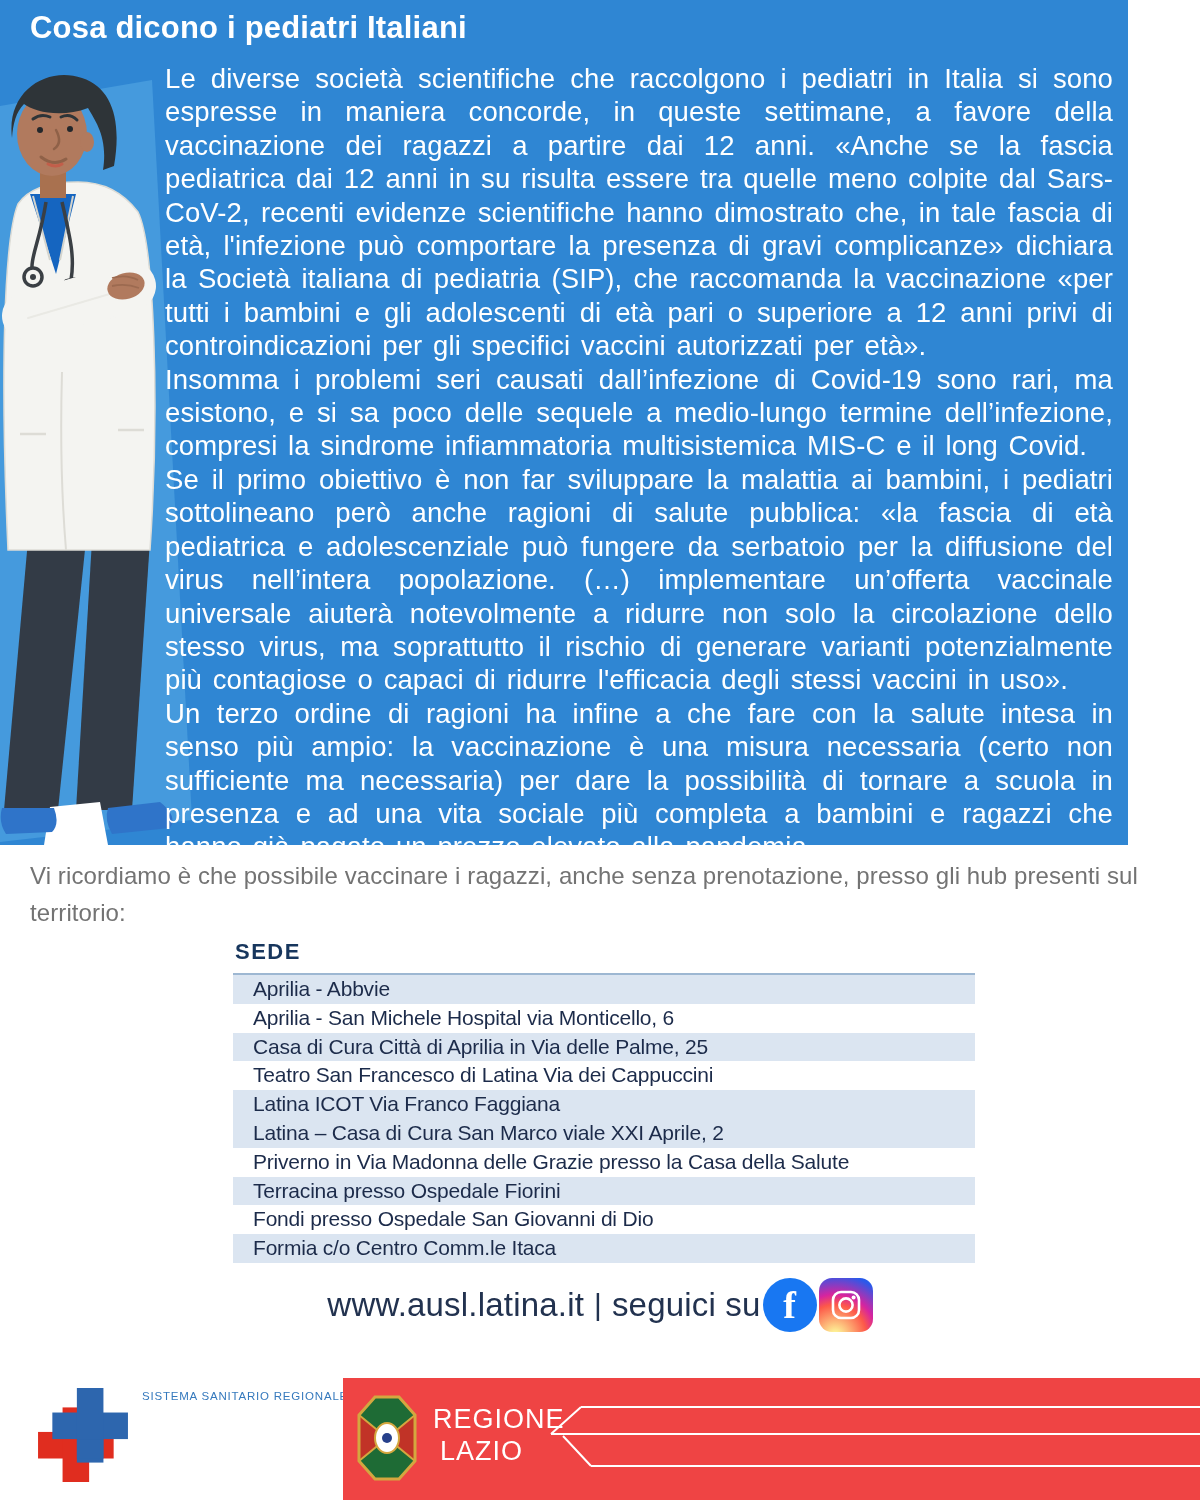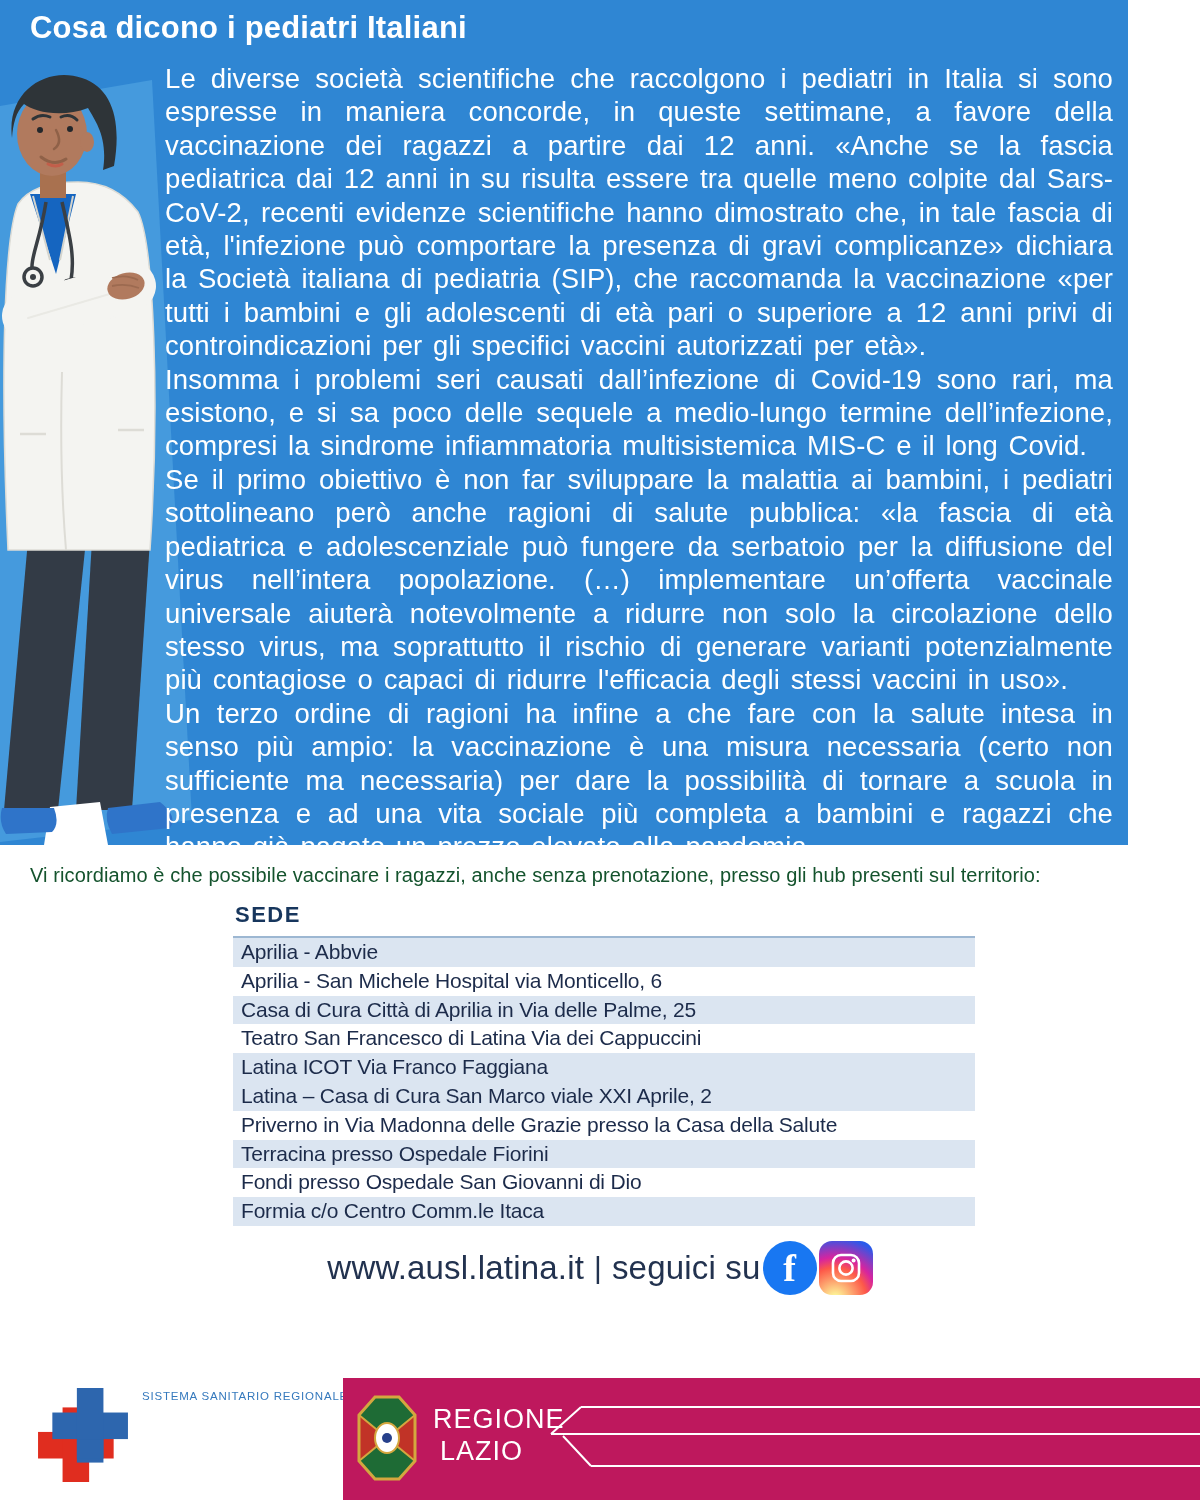--- a/index.html
+++ b/index.html
@@ -16,31 +16,31 @@
   }
   .doctor-wrap { position:absolute; left:0; top:72px; width:205px; height:773px; }
   .hero-text {
     position:absolute; left:165px; right:15px; top:62px;
     color:#ffffff; font-size:27.5px; line-height:33.4px;
     text-align:justify; word-spacing:3px; letter-spacing:0.1px;
   }
   .hero-text p { margin:0; }
   
   .intro {
-    margin:12px 28px 0 30px; color:#14532d;
-    font-size:20px; line-height:37px; letter-spacing:0.1px;
+    margin:12px 28px 0 30px; color:#737373;
+    font-size:24px; line-height:37px; letter-spacing:0.1px;
   }
   
   .hub-table { margin:8px 0 0 233px; width:742px; }
   .sede-header {
     color:#17365d; font-weight:bold; font-size:22px; letter-spacing:1.5px;
     padding:0 0 8px 2px; border-bottom:2px solid #9db7d2;
   }
   .hub-row {
-    height:28.8px; line-height:28.8px; padding-left:8px;
+    height:28.8px; line-height:28.8px; padding-left:20px;
     font-size:21px; color:#1c2b4a; letter-spacing:-0.2px;
     white-space:nowrap; overflow:hidden;
   }
   .hub-row.alt { background:#dbe5f1; }
   
   .weblink {
     margin-top:14px; display:flex; justify-content:center; align-items:center;
     gap:2px; height:56px;
   }
   .weblink .url, .weblink .follow { color:#22324f; font-size:33px; letter-spacing:0.2px; }
@@ -56,21 +56,21 @@
     background:radial-gradient(circle at 30% 107%, #fdf497 0%, #fdf497 5%, #fd5949 45%, #d6249f 60%, #285aeb 90%);
     display:flex; align-items:center; justify-content:center;
   }
   
   .asl-block { position:absolute; left:38px; top:1388px; display:flex; gap:14px; }
   .asl-text { padding-top:2px; }
   .asl-ssr { color:#3579bd; font-size:11.5px; letter-spacing:0.8px; margin-bottom:22px; }
   .asl-name { color:#2a6cb3; font-size:27px; line-height:30px; letter-spacing:1.5px; }
   .region-bar {
     position:absolute; left:343px; top:1378px; width:857px; height:122px;
-    background:#be185d; overflow:hidden;
+    background:#ef4444; overflow:hidden;
   }
   .region-emblem { position:absolute; left:14px; top:17px; }
   .region-words { position:absolute; left:90px; top:0; color:#ffffff; }
   .region-line1 { position:absolute; left:0; top:26px; font-size:27px; letter-spacing:1px; }
   .region-line2 { position:absolute; left:7px; top:58px; font-size:27px; letter-spacing:1px; }
   .region-lines { position:absolute; left:0; top:0; }
 </style>
 </head>
 <body>
 

